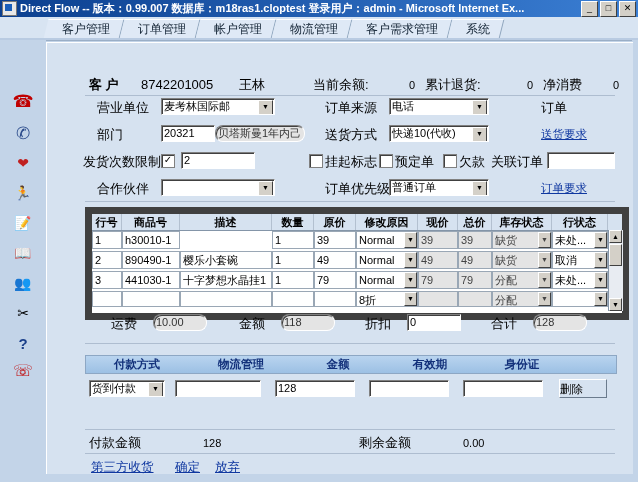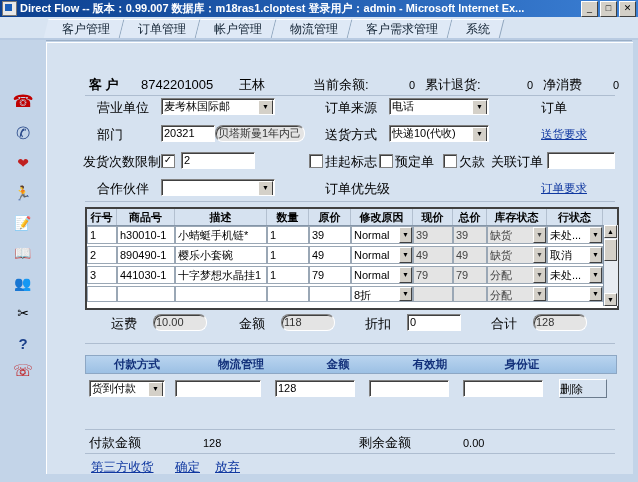--- a/index.html
+++ b/index.html
@@ -119,21 +119,21 @@
     border:1px solid #808080;box-shadow:inset 1px 1px 0 #404040;
     font-size:10px;line-height:10px;text-align:center;color:#000;
   }
   .link{
     position:absolute;color:#1038a0;text-decoration:underline;font-size:11.5px;
     white-space:nowrap;
   }
   
   .grid{
     position:absolute;left:44px;top:180px;width:512px;height:99px;
-    background:#ffffff;border:2px solid #404040;
+    background:#ffffff;border:7px solid #404040;
   }
   .ghead{
     position:absolute;left:0;top:0;width:512px;height:16px;
     background:#d6e2f0;border-bottom:1px solid #8495a8;
   }
   .gh{
     position:absolute;top:0;height:16px;line-height:16px;
     font-size:11px;text-align:center;font-weight:bold;color:#000;
     border-right:1px solid #b3c0d0;box-sizing:border-box;
   }
@@ -281,20 +281,24 @@
       <div class="lbl" style="left:396px;top:103px;">欠款</div>
       <div class="lbl" style="left:428px;top:103px;">关联订单</div>
       <div class="inp" style="left:484px;top:101px;width:68px;"></div>
 
       <div class="lbl" style="left:34px;top:130px;">合作伙伴</div>
       <div class="combo" style="left:98px;top:128px;width:114px;">
         <span></span>
         <span class="arw">▼</span>
       </div>
       <div class="lbl" style="left:262px;top:130px;">订单优先级</div>
+      <div class="combo" style="left:326px;top:128px;width:100px;">
+        <span>普通订单</span>
+        <span class="arw">▼</span>
+      </div>
       <div class="link" style="left:478px;top:130px;">订单要求</div>
 
       <div class="hr" style="left:22px;top:150px;width:530px;"></div>
 
       <div class="grid" style="left:22px;top:156px;width:530px;height:99px;">
         <div class="ghead" style="width:530px;">
           <div class="gh" style="left:0px;width:30px;">行号</div>
           <div class="gh" style="left:30px;width:58px;">商品号</div>
           <div class="gh" style="left:88px;width:92px;">描述</div>
           <div class="gh" style="left:180px;width:42px;">数量</div>
@@ -302,21 +306,20 @@
           <div class="gh" style="left:264px;width:62px;">修改原因</div>
           <div class="gh" style="left:326px;width:40px;">现价</div>
           <div class="gh" style="left:366px;width:34px;">总价</div>
           <div class="gh" style="left:400px;width:60px;">库存状态</div>
           <div class="gh" style="left:460px;width:56px;">行状态</div>
         </div>
 
         <div class="grow" style="top:16px;width:530px;">
           <div class="gcell" style="left:0px;width:30px;">1</div>
           <div class="gcell" style="left:30px;width:58px;">h30010-1</div>
-          <div class="gcell" style="left:88px;width:92px;">小蜻蜓手机链*</div>
           <div class="gcell" style="left:180px;width:42px;">1</div>
           <div class="gcell" style="left:222px;width:42px;">39</div>
           <div class="gcell gc" style="left:264px;width:62px;"><span>Normal</span><span class="arw">▼</span></div>
           <div class="gcell gry" style="left:326px;width:40px;">39</div>
           <div class="gcell gry" style="left:366px;width:34px;">39</div>
           <div class="gcell gc gry" style="left:400px;width:60px;"><span>缺货</span><span class="arw">▼</span></div>
           <div class="gcell gc" style="left:460px;width:56px;"><span>未处...</span><span class="arw">▼</span></div>
         </div>
 
         <div class="grow" style="top:36px;width:530px;">

